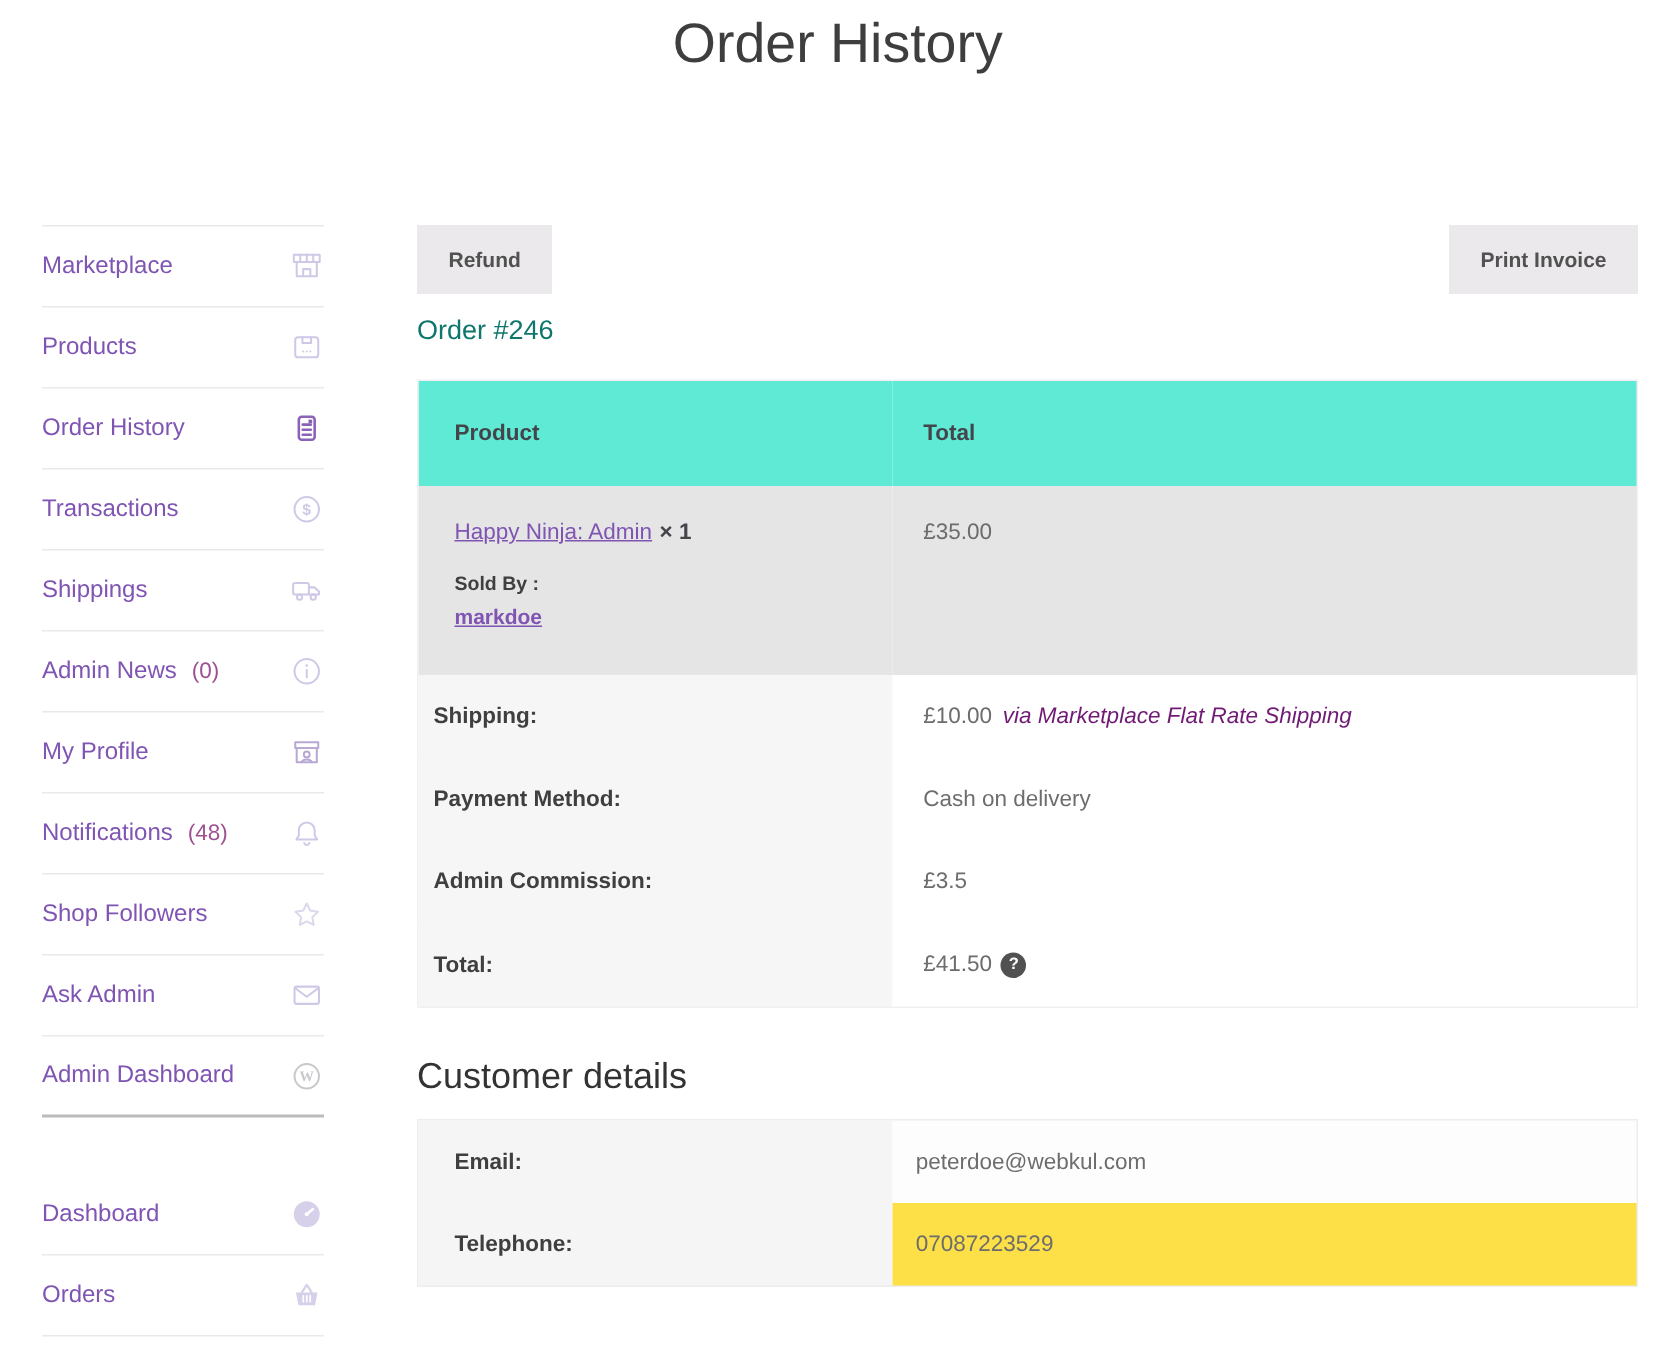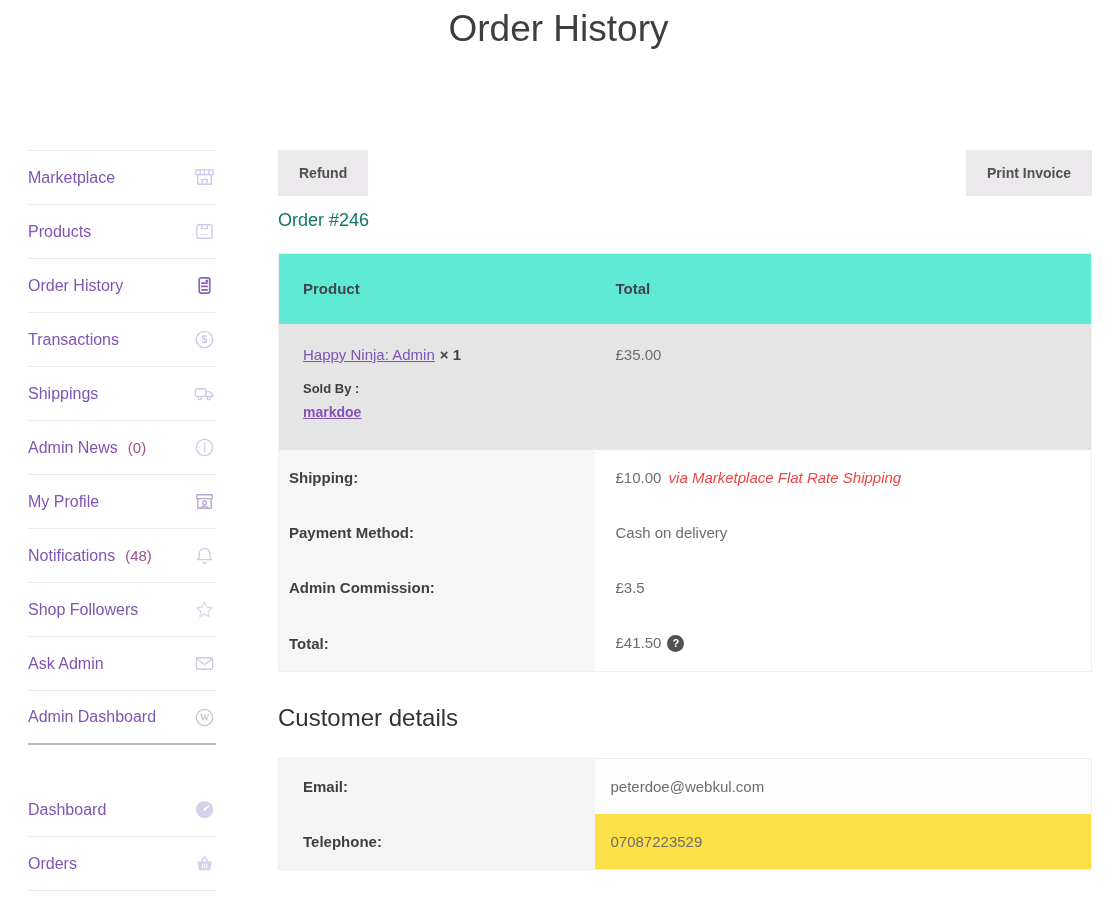--- a/index.html
+++ b/index.html
@@ -41,27 +41,27 @@
   .order-table tbody td { background:#e5e5e5; vertical-align:top; padding:22px 24px 30px; }
   .order-table tbody td.item-total { padding-left:21px; color:#6d6d6d; }
   .product-link { color:#7f54b3; text-decoration:underline; font-size:15px; }
   .qty { color:#43454b; font-weight:bold; font-size:15px; margin-left:5px; }
   .soldby { margin-top:18px; font-size:13px; font-weight:bold; color:#3f3f3f; }
   .seller-row { margin-top:7px; }
   .seller-link { color:#7f54b3; font-weight:bold; text-decoration:underline; font-size:14px; }
   .order-table tfoot th { background:#f7f6f7; width:316px; text-align:left; font-weight:bold;
                           color:#3f3f3f; padding:19px 10px; font-size:15px; }
   .order-table tfoot td { padding:19px 21px; color:#6d6d6d; background:#fff; }
-  .order-table tfoot em { color:#ef4444; margin-left:3px; }
+  .order-table tfoot em { color:#701a75; margin-left:3px; }
   .help-icon { display:inline-block; width:17px; height:17px; border-radius:50%; background:#515151;
                color:#fff; font-size:11px; font-weight:bold; text-align:center; line-height:17px;
                margin-left:6px; vertical-align:1px; cursor:pointer; }
 
   .customer-heading { margin-top:30px; font-size:24px; font-weight:400; color:#333; line-height:32px; }
-  .customer-table { margin-top:24px; border:1px solid #ededed;padding-left:31px; }
+  .customer-table { margin-top:12px; border:1px solid #ededed;padding-left:31px; }
   .customer-table th { background:#f6f5f6; width:316px; text-align:left; font-weight:bold;
                        color:#3f3f3f; padding:19px 24px; font-size:15px; }
   .customer-table td { padding:19px 16px; color:#6d6d6d; }
   .customer-table tr.row-even td { background:#fdfdfd; }
   .customer-table tr.row-odd td { background:#fde047; }
 </style>
 </head>
 <body>
 
 <h1 class="page-title">Order History</h1>

